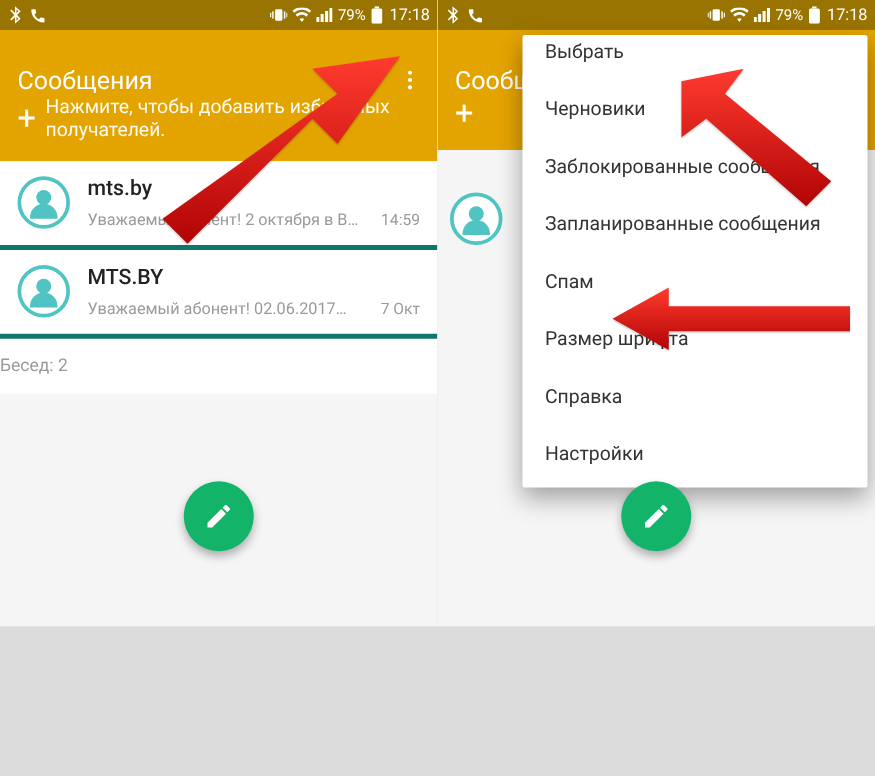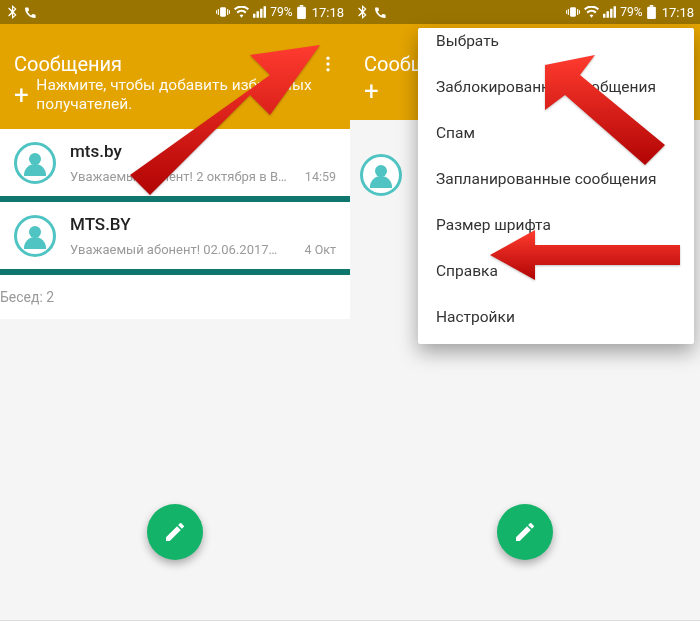--- a/index.html
+++ b/index.html
@@ -1,18 +1,18 @@
 <!DOCTYPE html>
 <html><head>
 <meta charset="utf-8">
 <style>
   * { box-sizing: border-box; margin: 0; padding: 0; font-family: Roboto, Arial, sans-serif; -webkit-font-smoothing: antialiased; }
   html,body { width:700px; height:621px; background:#dcdcdc; overflow:hidden; }
   .stage { position:relative; width:700px; height:621px; }
-  .phone { position:absolute; top:0; width:350px; height:620px; background:#f5f5f5; overflow:hidden; }
+  .phone { position:absolute; top:0; width:350px; height:501px; background:#f5f5f5; overflow:hidden; }
   .phone.left { left:0; }
   .phone.right { left:350px; }
 
   
   .status { height:24px; background:#9a7400; color:#fff; font-size:13px; display:flex; align-items:center; padding:0 6px; }
   .status .sl { display:flex; gap:6px; align-items:center; }
   .status .sr { margin-left:auto; display:flex; gap:4px; align-items:center; }
   .status svg { display:block; }
 
   
@@ -20,21 +20,21 @@
   .header-top { height:52px; display:flex; align-items:flex-end; padding:0 10px 0 14px; }
   .header-title { font-size:20px; font-weight:400; flex:1; white-space:nowrap; overflow:hidden; }
   .header-actions { display:flex; align-items:center; gap:16px; }
   .header-actions .ico { width:24px; height:24px; display:flex; align-items:center; justify-content:center; }
   .header-sub { display:flex; align-items:center; padding:0 14px 14px 14px; min-height:44px; }
   .header-sub .plus { width:28px; font-size:26px; color:#fff; line-height:1; }
   .header-sub .subtxt { font-size:15.5px; opacity:.95; line-height:1.25; }
 
   
   .convs { background:#fff; }
-  .conv { display:flex; align-items:flex-end; padding:12px 14px; border-bottom:6px solid #0f766e; }
+  .conv { display:flex; align-items:flex-start; padding:12px 14px; border-bottom:4px solid #0f766e; }
   .avatar { width:42px; height:42px; border-radius:50%; background:#fff; border:3px solid #4fc4c2; position:relative; flex:0 0 42px; margin-right:14px; }
   .avatar::before { content:""; position:absolute; left:50%; top:8px; width:12px; height:12px; border-radius:50%; background:#4fc4c2; transform:translateX(-50%);}
   .avatar::after { content:""; position:absolute; left:50%; bottom:5px; width:22px; height:12px; border-radius:12px 12px 0 0; background:#4fc4c2; transform:translateX(-50%);}
   .conv-body { flex:1; min-width:0; }
   .conv-line1 { display:flex; align-items:baseline; }
   .conv-title { font-size:17px; color:#222; font-weight:500; }
   .conv-line2 { display:flex; align-items:baseline; margin-top:8px; }
   .conv-snippet { font-size:13px; color:#9a9a9a; white-space:nowrap; overflow:hidden; text-overflow:ellipsis; flex:1; }
   .conv-time { font-size:12.5px; color:#9a9a9a; margin-left:12px; flex:0 0 auto; }
   .convs-footer { color:#9a9a9a; font-size:14px; padding:14px 0; }
@@ -143,21 +143,21 @@
       </div>
     </div>
     <div class="conv">
       <div class="avatar"></div>
       <div class="conv-body">
         <div class="conv-line1">
               <span class="conv-title">MTS.BY</span>
             </div>
         <div class="conv-line2">
           <span class="conv-snippet">Уважаемый абонент! 02.06.2017…</span>
-          <span class="conv-time">4 Окт</span>
+          <span class="conv-time">7 Окт</span>
         </div>
       </div>
     </div>
     <div class="convs-footer">Бесед: 2</div>
   </div>
 
   <div class="fab">
     <svg width="24" height="24" viewBox="0 0 24 24" fill="#fff">
           <path d="M3 17.25V21h3.75L17.8 9.94l-3.75-3.75L3 17.25zM20.7 7.04a1 1 0 0 0 0-1.41l-2.34-2.34a1 1 0 0 0-1.41 0l-1.83 1.83 3.75 3.75 1.83-1.83z"></path>
         </svg>
@@ -217,23 +217,24 @@
     <div class="header-sub">
       <div class="plus">+</div>
       <div class="subtxt" style="visibility:hidden;">.</div>
     </div>
   </div>
 
   <div class="peek-avatar avatar"></div>
 
   <div class="popup">
     <div class="popup-item cut">Выбрать</div>
+    <div class="popup-item">Черновики</div>
     <div class="popup-item">Заблокированные сообщения</div>
+    <div class="popup-item">Запланированные сообщения</div>
     <div class="popup-item">Спам</div>
-    <div class="popup-item">Запланированные сообщения</div>
     <div class="popup-item">Размер шрифта</div>
     <div class="popup-item">Справка</div>
     <div class="popup-item">Настройки</div>
   </div>
 
   <div class="fab">
     <svg width="24" height="24" viewBox="0 0 24 24" fill="#fff">
           <path d="M3 17.25V21h3.75L17.8 9.94l-3.75-3.75L3 17.25zM20.7 7.04a1 1 0 0 0 0-1.41l-2.34-2.34a1 1 0 0 0-1.41 0l-1.83 1.83 3.75 3.75 1.83-1.83z"></path>
         </svg>
   </div>

